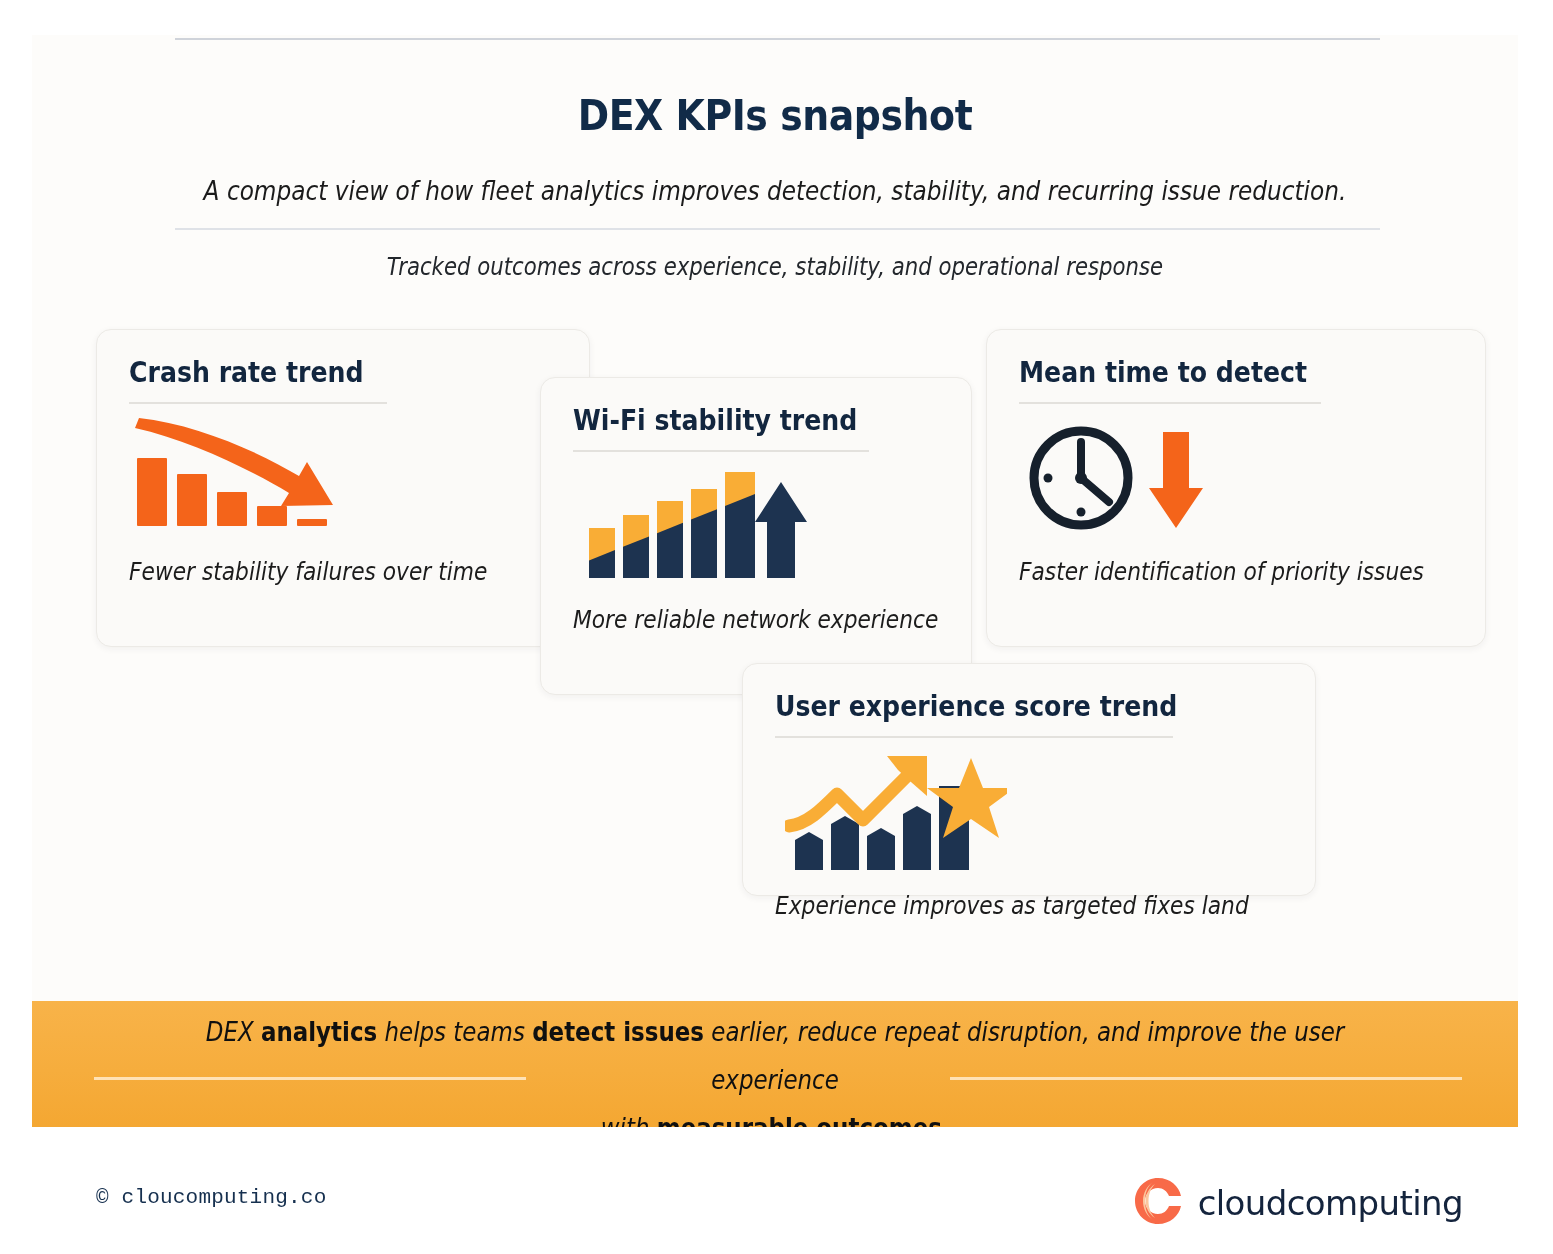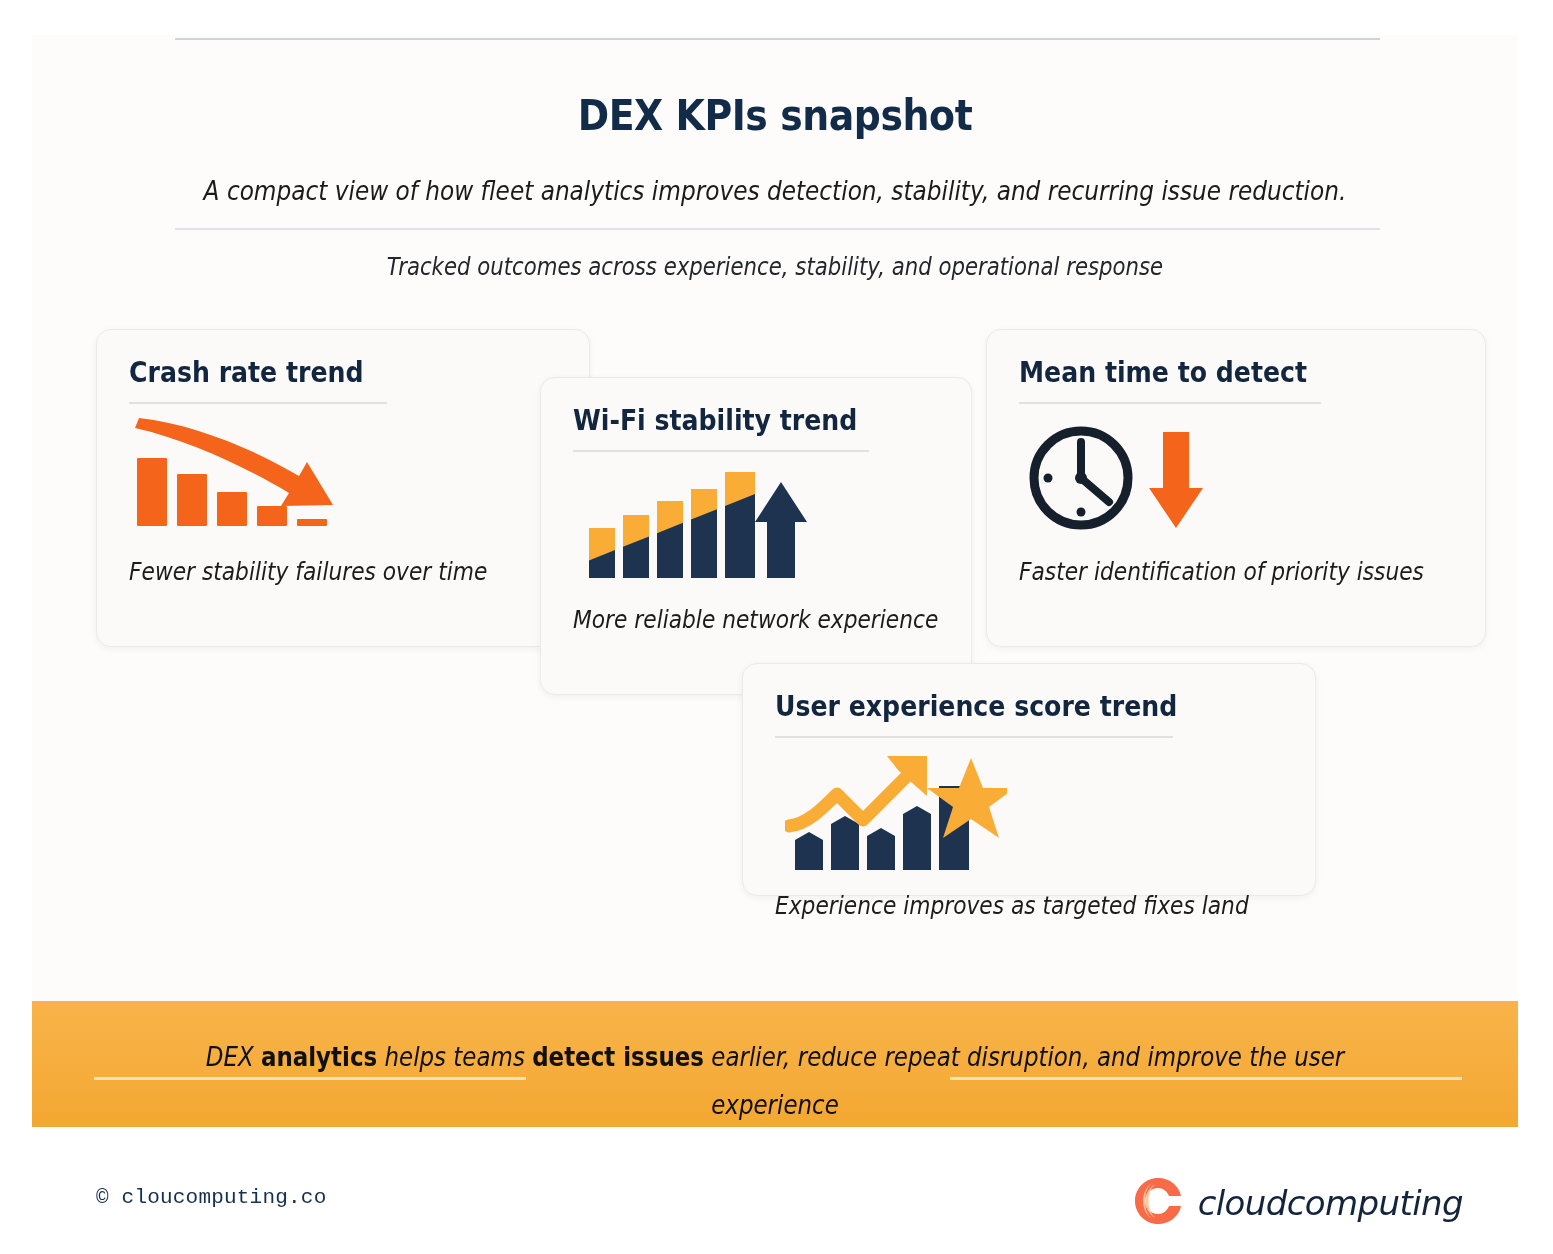--- a/index.html
+++ b/index.html
@@ -121,21 +121,21 @@
   #card-recur .card-caption{top:227px}
   #card-ux    .card-caption{top:227px}
 
   
   #banner{
     position:absolute;
     left:0; top:966px;
     width:1486px; height:126px;
     background:linear-gradient(180deg,#f8b349 0%,#f6ad3d 55%,#f4a732 100%);
     box-sizing:border-box;
-    padding-top:32px;
+    padding-top:7px;
   }
   .banner-line{
     text-align:center;
     color:#101010;
     font-family:"DejaVu Sans","Liberation Sans",sans-serif;
     font-size:27px;
     font-style:italic;
     line-height:48px;
     transform:scaleX(0.85);
   }
@@ -153,21 +153,21 @@
   
   #copyright{
     position:absolute; left:96px; top:1186px;
     font-family:Liberation Mono, monospace;
     font-size:21px;
     color:#16304f;
     letter-spacing:0.2px;
   }
   #logo{
     position:absolute; right:90px; top:1175px;
-    display:flex; align-items:center; gap:14px;font-style:italic;
+    display:flex; align-items:center; gap:14px;
   }
   #logo-word{
     font-family:"DejaVu Sans","Liberation Sans",sans-serif;
     font-size:34px;
     color:#14243d;
     letter-spacing:-0.6px;
   }
 </style>
 </head>
 <body>

